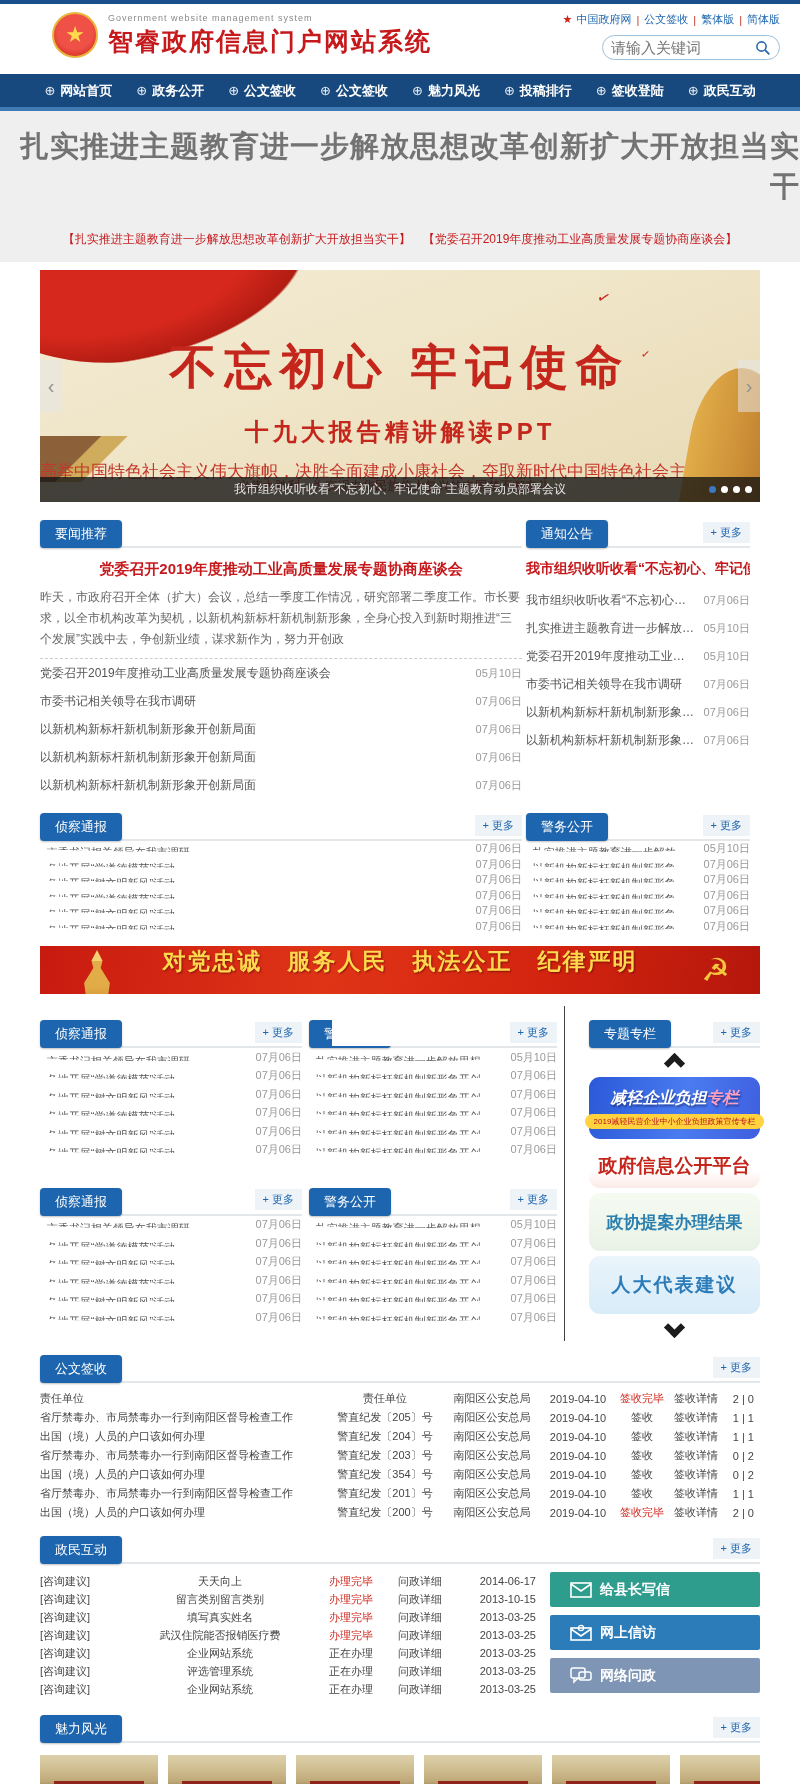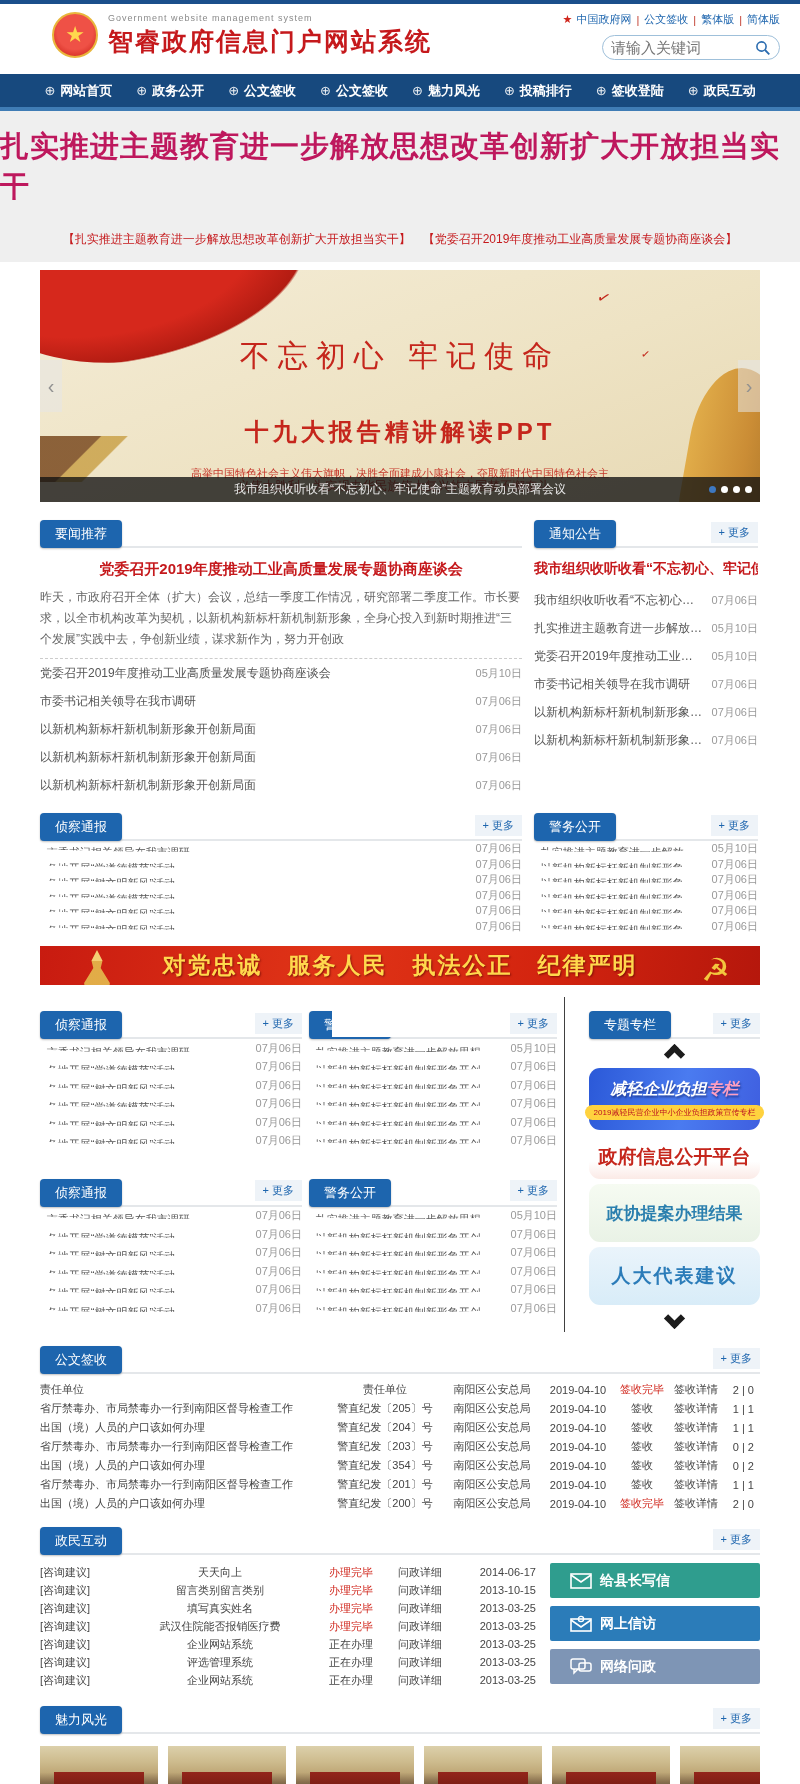--- a/index.html
+++ b/index.html
@@ -22,65 +22,65 @@
       border-radius:13px;display:flex;align-items:center;padding:0 8px;background:#fff}
   .searchbox input{border:0;outline:0;flex:1;font-size:15px;color:#333;background:transparent;min-width:0}
   .mag{width:16px;height:16px;flex:none;cursor:pointer}
   
   .nav{height:33px;background:#17497e;display:flex;align-items:center;justify-content:center;gap:24px}
   .nav-item{color:#fff;font-size:13px;font-weight:bold;display:flex;gap:5px;align-items:center;cursor:pointer;white-space:nowrap}
   .globe{font-size:13px;font-weight:normal;opacity:.9}
   .navsub{height:4px;background:#3f7cb5}
   
   .headzone{background:#efefef;padding:16px 0 14px}
-  .headzone h1{color:#be185d;font-size:29px;font-weight:bold;text-align:left;letter-spacing:1px}
+  .headzone h1{color:#737373;font-size:29px;font-weight:bold;text-align:right;letter-spacing:1px}
   .headzone .sub{color:#c5191c;font-size:12px;text-align:center;margin-top:24px}
   
   .content{width:720px;margin:0 auto}
   .carousel{width:720px;height:232px;margin:8px auto 4px;position:relative;overflow:hidden;
       background:linear-gradient(160deg,#f4ecd6 0%,#eee3c4 55%,#e7d9b4 100%)}
   .c-flag{position:absolute;left:-60px;top:-80px;width:330px;height:170px;transform:rotate(-6deg);
       background:radial-gradient(ellipse at 35% 35%,#d6281c 0 52%,#b31c12 70%,transparent 71%);
       border-radius:0 0 55% 45%}
   .c-pillar{position:absolute;right:-24px;bottom:-36px;width:96px;height:170px;transform:rotate(10deg);opacity:.92;
       background:linear-gradient(90deg,#e0a83f,#c8862a 60%,#a96f1e);border-radius:45% 55% 20% 20%}
   .c-roof{position:absolute;left:-10px;bottom:20px;width:130px;height:46px;opacity:.85;
       background:linear-gradient(135deg,#7a4a20 0 40%,#caa24a 41% 55%,transparent 56%)}
   .bird{position:absolute;color:#c2271a;font-weight:bold}
-  .b1{position:absolute;top:66px;width:100%;text-align:center;color:#c5261c;font-size:30px;font-weight:normal;letter-spacing:8px}
+  .b1{position:absolute;top:66px;width:100%;text-align:center;color:#c5261c;font-size:47px;font-weight:bold;letter-spacing:8px}
   .b2{position:absolute;top:146px;width:100%;text-align:center;color:#c5261c;font-size:24px;font-weight:bold;letter-spacing:4px}
-  .b3{position:absolute;top:196px;width:100%;text-align:center;color:#c5362a;font-size:11px}
+  .b3{position:absolute;top:190px;width:100%;color:#c5362a;font-size:17px}
   .b4{position:absolute;top:208px;width:100%;text-align:center;color:#c5362a;font-size:12.5px}
   .cap{position:absolute;bottom:0;left:0;right:0;height:25px;background:rgba(18,18,18,.78);
       display:flex;align-items:center;justify-content:center;color:#e8e8e8;font-size:12px}
   .dots{position:absolute;right:8px;bottom:9px;display:flex;gap:5px}
   .dot{width:7px;height:7px;border-radius:50%;background:#fff;cursor:pointer}
   .dot.active{background:#3e78c0}
   .arr{position:absolute;top:50%;margin-top:-26px;width:22px;height:52px;background:rgba(230,230,230,.55);
       color:#909090;font-size:20px;display:flex;align-items:center;justify-content:center;cursor:pointer}
   .arr.l{left:0}.arr.r{right:0}
   
   .tabbar{display:flex;align-items:center;border-bottom:2px solid #e4e7ea;margin-top:12px;position:relative;height:30px}
   .tab{background:#1d65ae;color:#fff;font-size:13px;padding:5px 15px;border-radius:4px;cursor:pointer;
        box-shadow:0 1px 2px rgba(0,0,0,.25);position:relative;top:2px;white-space:nowrap}
   .more{margin-left:auto;font-size:11px;color:#1d65ae;background:#eef3f8;padding:3px 8px;cursor:pointer;white-space:nowrap}
-  .g2{display:grid;grid-template-columns:482px 224px;column-gap:12px}
+  .g2{display:grid;grid-template-columns:482px 224px;column-gap:4px}
   .news-head{color:#c5191c;font-size:15px;font-weight:bold;text-align:center;margin:12px 0 8px;cursor:pointer;
        white-space:nowrap;overflow:hidden}
   .news-head.sm{font-size:14px;text-align:left}
   .summary{font-size:12px;color:#666;line-height:1.75;border-bottom:1px dashed #ccc;padding-bottom:8px}
   .lrow{display:flex;align-items:center;font-size:12px;color:#555;cursor:pointer}
   .lrow .lt{flex:1;white-space:nowrap;overflow:hidden;text-overflow:ellipsis}
   .lrow .lt.dot::before{content:"· ";color:#777}
   .lrow .ld{color:#999;font-size:11px;margin-left:8px;flex:none}
   .list-a .lrow{height:28px}
   .list-b .lrow{height:15.5px;font-size:11px}
   .list-c .lrow{height:18.5px;font-size:11px}
   
-  .slogan{height:39px;margin:12px 0;position:relative;display:flex;align-items:center;justify-content:center;
+  .slogan{height:48px;margin:12px 0;position:relative;display:flex;align-items:flex-start;justify-content:center;
       background:linear-gradient(100deg,#c81b10,#e03417 40%,#d3240f 70%,#b5170c);overflow:hidden}
   .slogan .txt{color:#ffd84d;font-size:23px;font-weight:bold;letter-spacing:2px;text-shadow:1px 1px 2px rgba(80,0,0,.6)}
   .statue{position:absolute;left:34px;top:4px;width:46px;height:60px;opacity:.95;
       background:linear-gradient(180deg,#f6d878 0 18%,#e3b34a 19% 60%,#c8912c 100%);
       clip-path:polygon(50% 0,62% 18%,58% 30%,78% 55%,70% 100%,30% 100%,22% 55%,42% 30%,38% 18%)}
   .pemblem{position:absolute;right:30px;top:8px;color:#f3c63e;font-size:32px;line-height:1}
   
   .gBC{display:grid;grid-template-columns:262px 248px 196px;column-gap:7px}
   .cellR{grid-column:3;grid-row:1/3;border-left:1px solid #404040;padding-left:24px}
   .artifact{position:absolute;left:292px;top:-22px;width:150px;height:50px;background:#fff;z-index:6}

